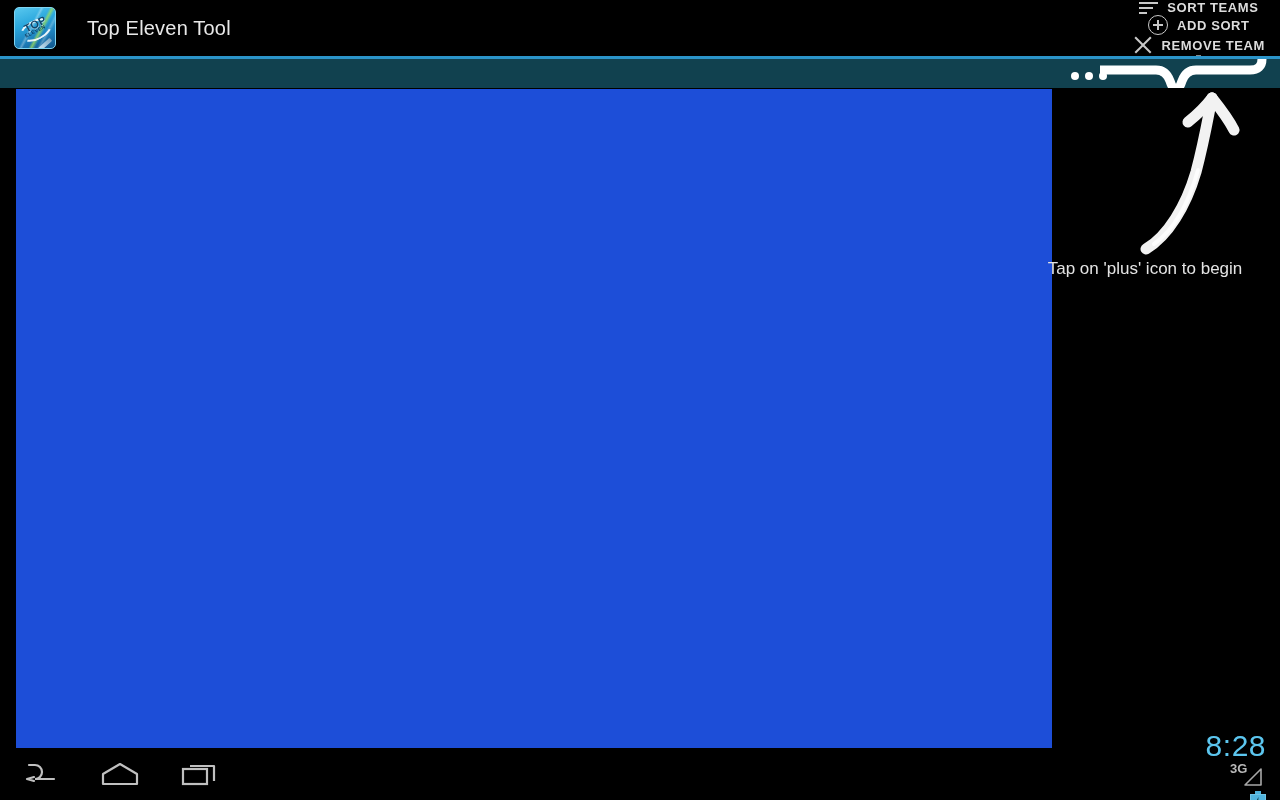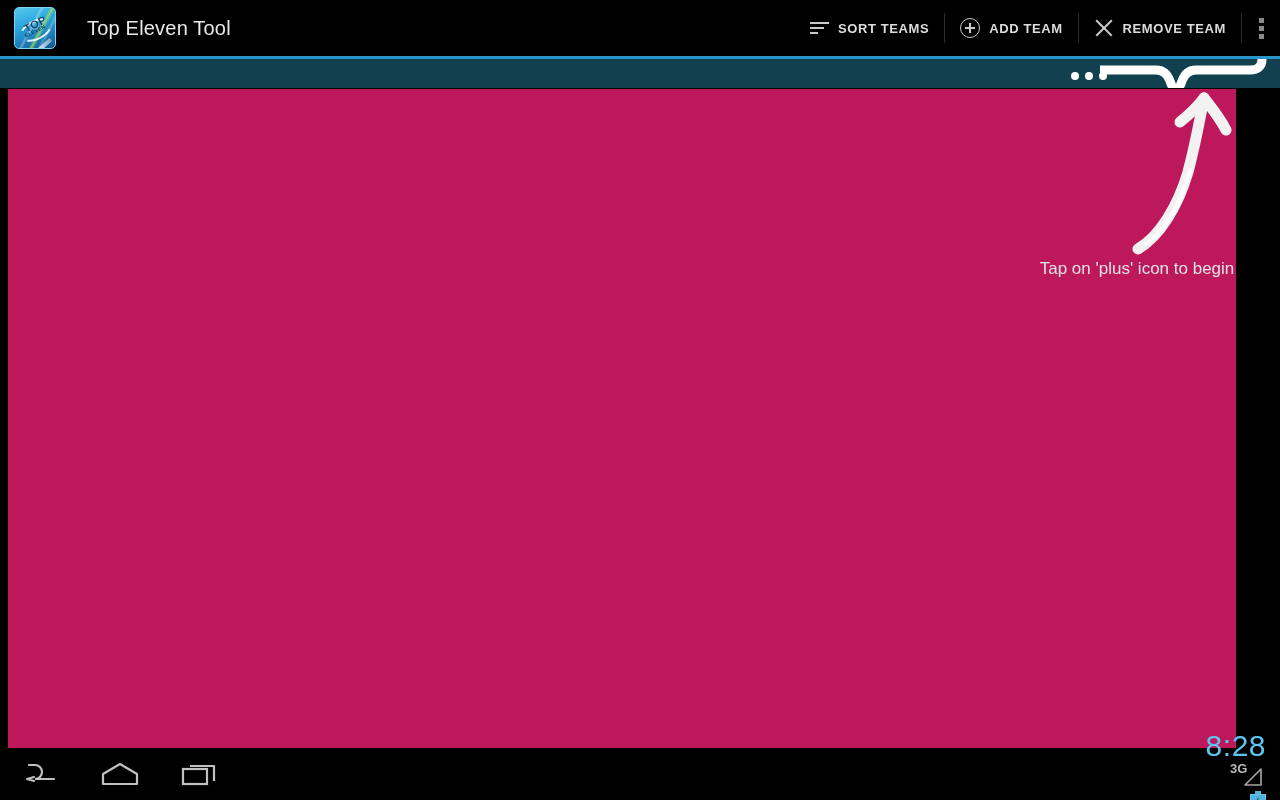--- a/index.html
+++ b/index.html
@@ -43,21 +43,21 @@
   }
   #app-icon .ic-stick {
     position:absolute; right:2px; bottom:1px; width:17px; height:4px;
     background:linear-gradient(90deg,#cfe9f7,#7fa8c4);
     transform:rotate(-42deg); border-radius:1px;
   }
   #app-title {
     margin-left:31px; color:#e8e8e8; font-size:20px; font-weight:400;
     letter-spacing:.2px; white-space:nowrap;
   }
-  #ab-actions { margin-left:auto; display:flex; align-items:center; height:56px; }
+  #ab-actions { margin-left:auto; display:flex; align-items:center; height:56px;flex-direction:column; }
   .ab-item {
     display:flex; align-items:center; height:40px; padding:0 15px;
     color:#dcdcdc; white-space:nowrap;
   }
   .ab-label { font-size:13px; font-weight:bold; letter-spacing:.6px; margin-left:9px; color:#dcdcdc; }
   .ab-sep { width:1px; height:30px; background:#2e2e2e; }
 
   .icon-sort { width:19px; height:14px; position:relative; flex:0 0 auto; }
   .icon-sort i { position:absolute; left:0; height:2px; background:#c9c9c9; display:block; }
   .icon-sort i:nth-child(1){ top:1px;  width:19px; }
@@ -83,21 +83,21 @@
   
   #teal-bar {
     position:absolute; left:0; top:56px; width:1280px; height:32px;
     background:#11414f; border-top:3px solid #2b94c9; overflow:hidden;
   }
   #brace-dots { position:absolute; left:1071px; top:13px; display:flex; gap:6px; }
   #brace-dots i { width:8px; height:8px; background:#fff; border-radius:50%; display:block; }
   #brace-svg { position:absolute; left:1100px; top:0px; }
 
   
-  #content { position:absolute; left:8px; top:89px; width:1228px; height:659px; background:#be185d; }
+  #content { position:absolute; left:16px; top:89px; width:1036px; height:659px; background:#1d4ed8; }
   #arrow-svg { position:absolute; left:1118px; top:-5px; }
   #hint-text {
     position:absolute; left:1014px; top:170px; width:230px;
     color:#e3e3e3; font-size:17px; text-align:center; white-space:nowrap;
   }
 
   
   #system-bar {
     position:absolute; left:0; bottom:0; width:1280px; height:52px;
     background:#000; display:flex; align-items:center;
@@ -145,21 +145,21 @@
             <i></i>
             <i></i>
           </span>
         <span class="ab-label">SORT TEAMS</span>
       </div>
 
       <div class="ab-sep"></div>
 
       <div class="ab-item">
         <span class="icon-plus"></span>
-        <span class="ab-label">ADD TEAM</span>
+        <span class="ab-label">ADD SORT</span>
       </div>
 
       <div class="ab-sep"></div>
 
       <div class="ab-item">
         <span class="icon-x"></span>
         <span class="ab-label">REMOVE TEAM</span>
       </div>
 
       <div class="ab-sep"></div>

